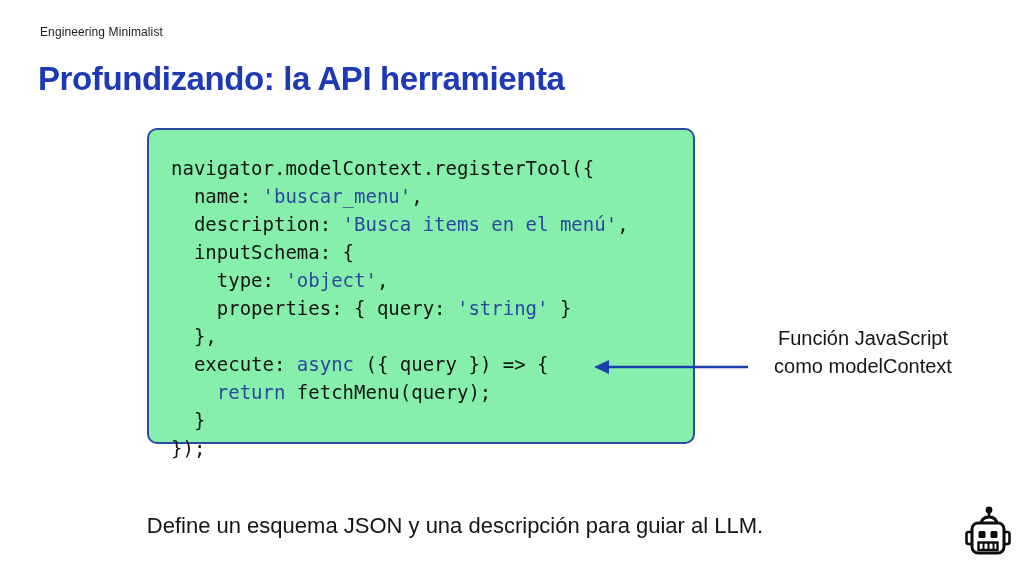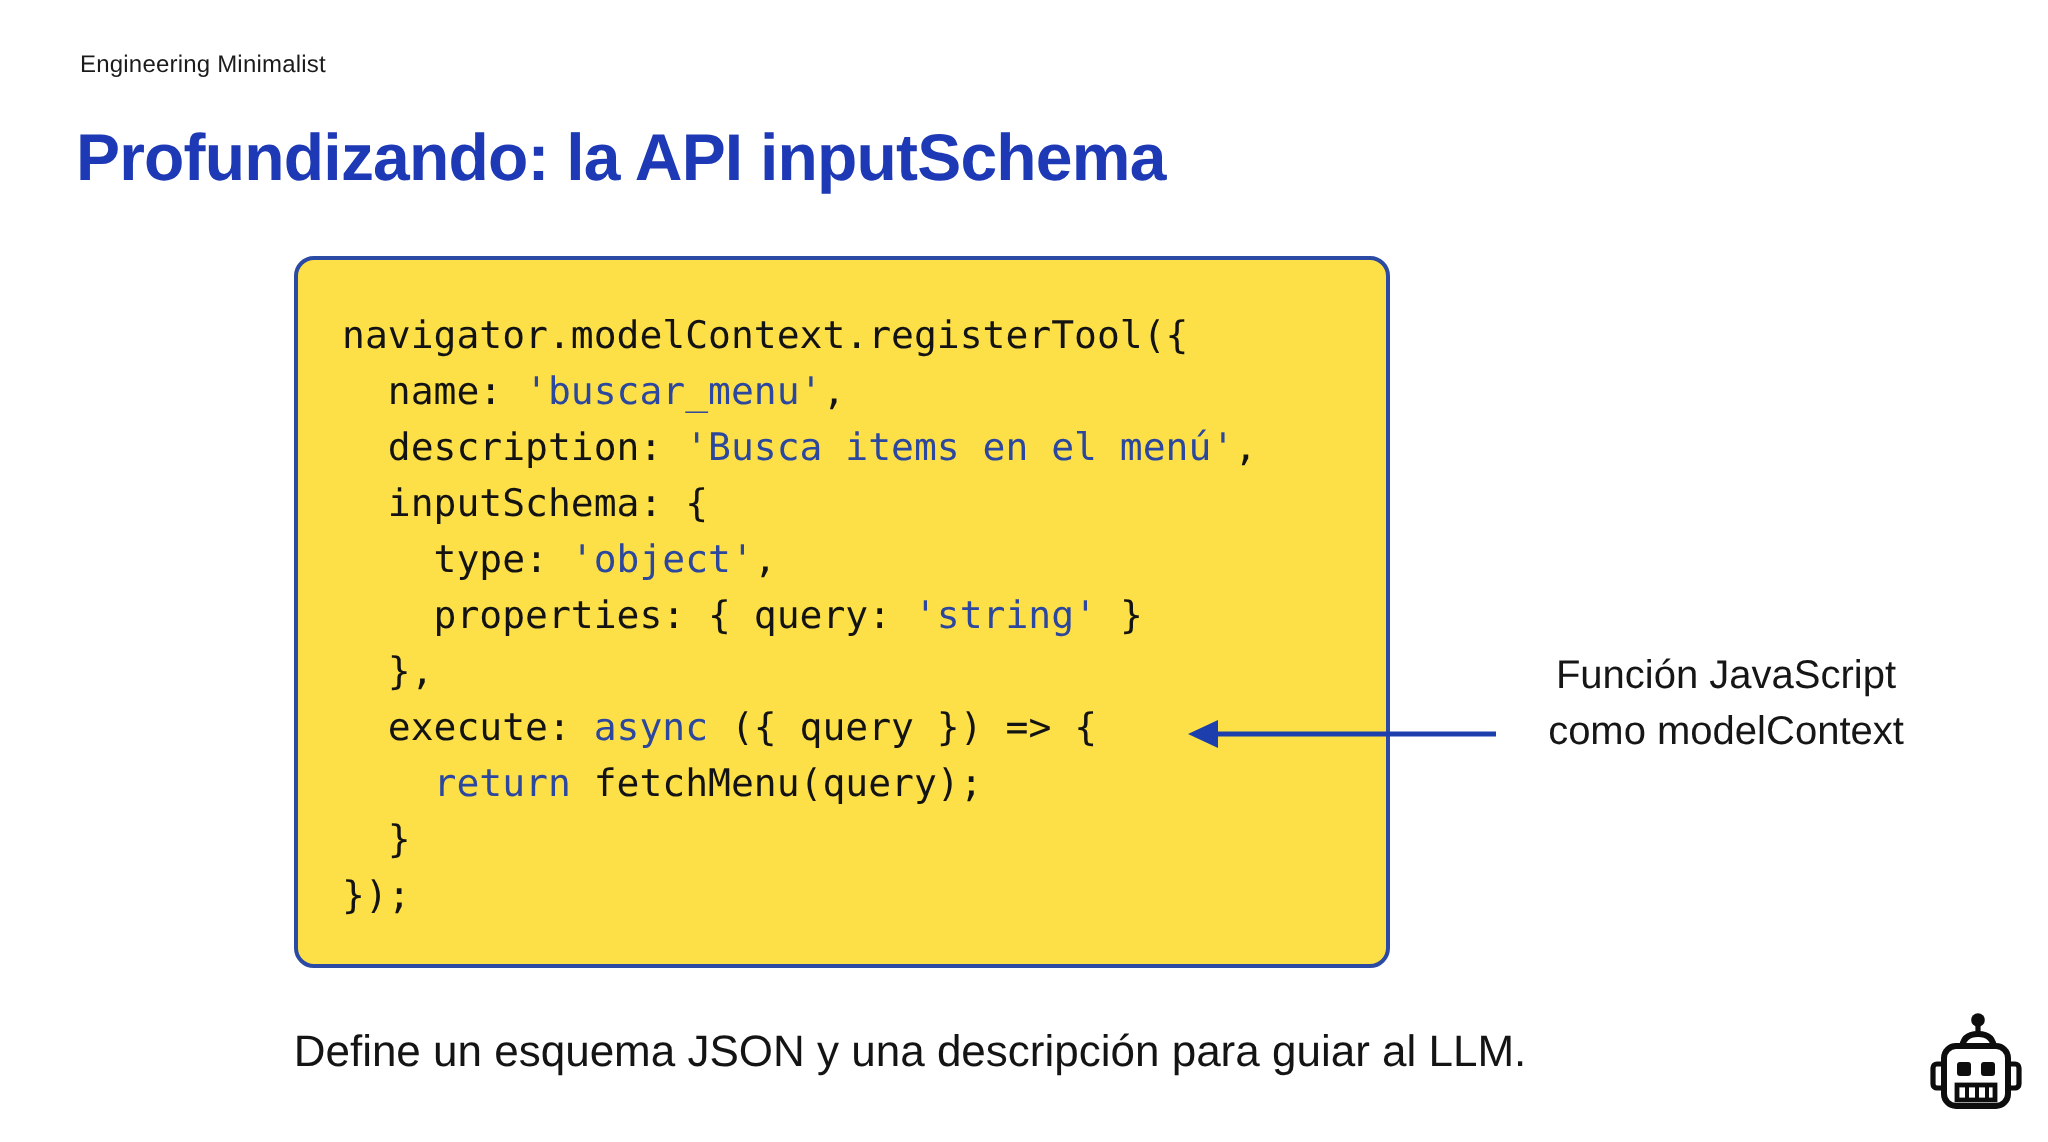--- a/index.html
+++ b/index.html
@@ -29,24 +29,24 @@
     position: absolute;
     left: 38px; top: 60px;
     font-size: 33px;
     font-weight: 700;
     letter-spacing: -0.4px;
     color: var(--title-blue);
   }
   .code-box {
     position: absolute;
     left: 147px; top: 128px;
-    width: 548px; height: 356px;
+    width: 548px; height: 316px;
     border: 2px solid var(--box-border);
     border-radius: 10px;
-    background: #fde047;
+    background: #86efac;
   }
   .code-content {
     padding: 24px 0 0 22px;
     font-family: "DejaVu Sans Mono", "Liberation Mono", monospace;
     font-size: 19px;
     line-height: 28px;
     color: #131313;
     white-space: pre;
   }
   .tok-plain { color: #131313; }
@@ -77,21 +77,21 @@
   .robot {
     position: absolute;
     left: 963px; top: 503px;
     width: 50px; height: 58px;
   }
 </style>
 </head>
 <body>
 
 <div class="kicker">Engineering Minimalist</div>
-<h1 class="title">Profundizando: la API inputSchema</h1>
+<h1 class="title">Profundizando: la API herramienta</h1>
 
 <div class="code-box">
   <div class="code-content"><div><span class="tok-plain">navigator.modelContext.registerTool({</span></div><div><span class="tok-plain">  name: </span><span class="tok-accent">'buscar_menu'</span><span class="tok-plain">,</span></div><div><span class="tok-plain">  description: </span><span class="tok-accent">'Busca items en el menú'</span><span class="tok-plain">,</span></div><div><span class="tok-plain">  inputSchema: {</span></div><div><span class="tok-plain">    type: </span><span class="tok-accent">'object'</span><span class="tok-plain">,</span></div><div><span class="tok-plain">    properties: { query: </span><span class="tok-accent">'string'</span><span class="tok-plain"> }</span></div><div><span class="tok-plain">  },</span></div><div><span class="tok-plain">  execute: </span><span class="tok-accent">async</span><span class="tok-plain"> ({ query }) =&gt; {</span></div><div><span class="tok-plain">    </span><span class="tok-accent">return</span><span class="tok-plain"> fetchMenu(query);</span></div><div><span class="tok-plain">  }</span></div><div><span class="tok-plain">});</span></div></div>
 </div>
 
 <svg class="annotation-arrow" viewBox="0 0 160 22" xmlns="http://www.w3.org/2000/svg">
   <line x1="156" y1="11" x2="14" y2="11" stroke="#1d3fae" stroke-width="2.5"></line>
   <polygon points="2,11 17,4 17,18" fill="#1d3fae"></polygon>
 </svg>
 

